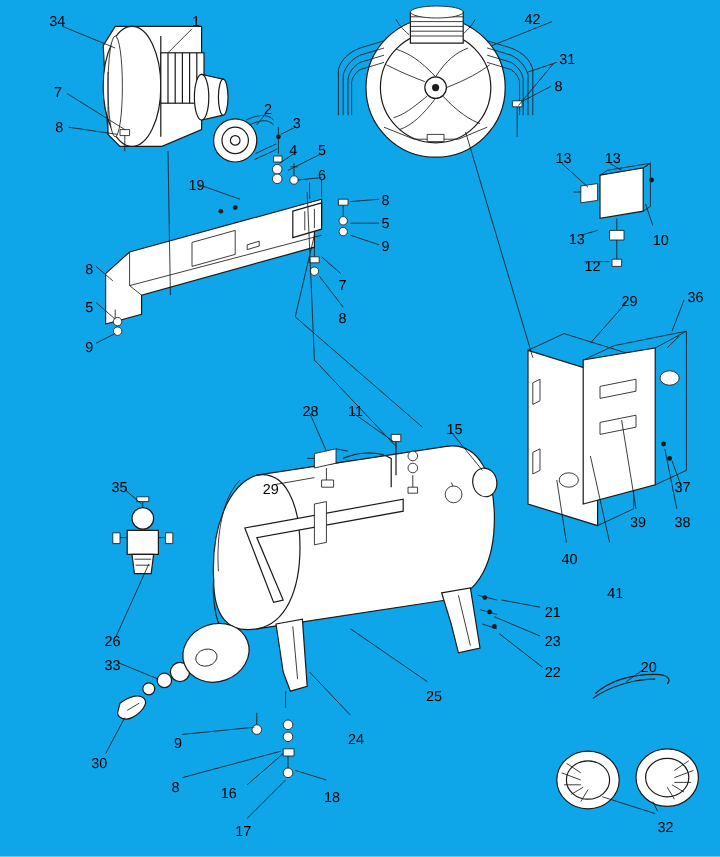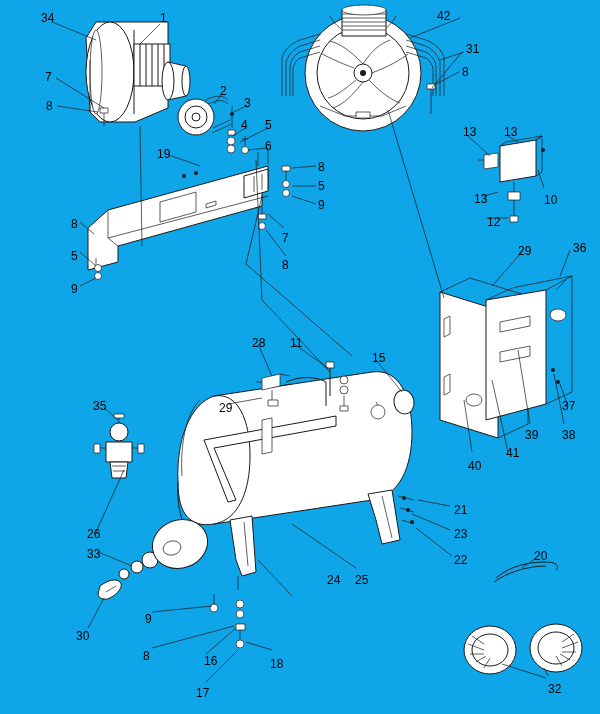--- a/index.html
+++ b/index.html
@@ -335,30 +335,30 @@
   <div class="callout" style="left:71px; top:283px;">9</div>
   <div class="callout" style="left:252px;top:337px;">28</div>
   <div class="callout" style="left:290px;top:337px;">11</div>
   <div class="callout" style="left:372px;top:352px;">15</div>
   <div class="callout" style="left:562px;top:400px;">37</div>
   <div class="callout" style="left:219px;top:402px;">29</div>
   <div class="callout" style="left:93px; top:400px;">35</div>
   <div class="callout" style="left:525px;top:429px;">39</div>
   <div class="callout" style="left:562px;top:429px;">38</div>
   <div class="callout" style="left:468px;top:460px;">40</div>
-  <div class="callout" style="left:506px;top:447px;">41</div>
+  <div class="callout" style="left:506px;top:488px;">41</div>
   <div class="callout" style="left:454px;top:504px;">21</div>
   <div class="callout" style="left:87px; top:528px;">26</div>
   <div class="callout" style="left:454px;top:528px;">23</div>
   <div class="callout" style="left:87px; top:548px;">33</div>
   <div class="callout" style="left:534px;top:550px;">20</div>
   <div class="callout" style="left:454px;top:554px;">22</div>
   <div class="callout" style="left:355px;top:574px;">25</div>
   <div class="callout" style="left:76px; top:630px;">30</div>
   <div class="callout" style="left:145px;top:613px;">9</div>
-  <div class="callout" style="left:290px;top:574px;margin-left:37px;">24</div>
+  <div class="callout" style="left:290px;top:610px;">24</div>
   <div class="callout" style="left:143px;top:650px;">8</div>
-  <div class="callout" style="left:204px;top:655px;text-align:right;">16</div>
+  <div class="callout" style="left:184px;top:655px;text-align:right;">16</div>
   <div class="callout" style="left:270px;top:658px;">18</div>
   <div class="callout" style="left:196px;top:687px;">17</div>
   <div class="callout" style="left:548px;top:683px;">32</div>
 
 </div>
 
 </body></html>

